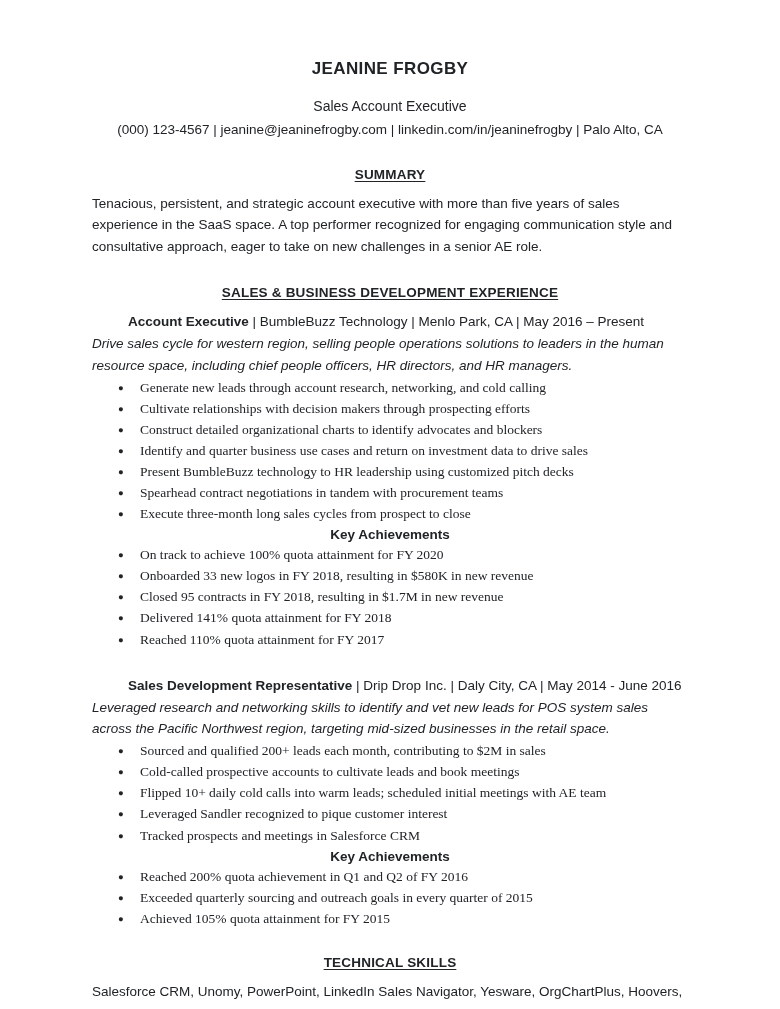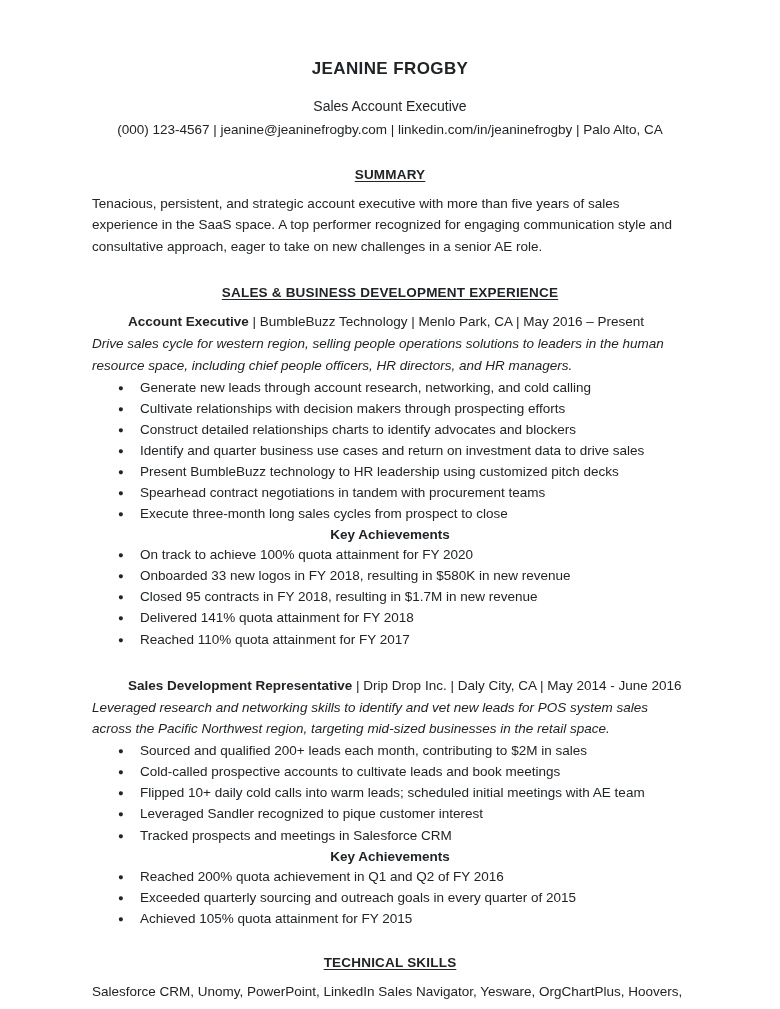--- a/index.html
+++ b/index.html
@@ -41,21 +41,21 @@
     text-underline-offset: 2px;
     margin-top: 24px;
     margin-bottom: 7px;
     letter-spacing: 0.2px;
   }
   p.body-text { margin: 0; }
   .job { margin-top: 0; }
   .job + .job { margin-top: 26px; }
   .job-line { line-height: 1.62; margin-left: 36px; }
   .job-desc { font-style: italic; line-height: 1.62; }
-  ul.bullets { list-style: none; margin: 2px 0 0 0; }
+  ul.bullets { list-style: none; margin: 2px 0 0 0; font-family: Liberation Serif, serif; }
   ul.bullets li {
     position: relative;
     padding-left: 48px;
     line-height: 1.34;
     margin-bottom: 3px;
   }
   ul.bullets li::before {
     content: "●";
     position: absolute;
     left: 26px;
@@ -88,21 +88,21 @@
 
   <section>
     <h2 class="section-heading">SALES &amp; BUSINESS DEVELOPMENT EXPERIENCE</h2>
 
     <div class="job">
       <p class="job-line"><strong>Account Executive</strong><span> | BumbleBuzz Technology | Menlo Park, CA | May 2016 – Present</span></p>
       <p class="job-desc">Drive sales cycle for western region, selling people operations solutions to leaders in the human resource space, including chief people officers, HR directors, and HR managers.</p>
       <ul class="bullets">
         <li>Generate new leads through account research, networking, and cold calling</li>
         <li>Cultivate relationships with decision makers through prospecting efforts</li>
-        <li>Construct detailed relationships charts to identify advocates and blockers</li>
+        <li>Construct detailed organizational charts to identify advocates and blockers</li>
         <li>Identify and quarter business use cases and return on investment data to drive sales</li>
         <li>Present BumbleBuzz technology to HR leadership using customized pitch decks</li>
         <li>Spearhead contract negotiations in tandem with procurement teams</li>
         <li>Execute three-month long sales cycles from prospect to close</li>
       </ul>
       <p class="achievements-heading">Key Achievements</p>
       <ul class="bullets">
         <li>On track to achieve 100% quota attainment for FY 2020</li>
         <li>Onboarded 33 new logos in FY 2018, resulting in $580K in new revenue</li>
         <li>Closed 95 contracts in FY 2018, resulting in $1.7M in new revenue</li>

